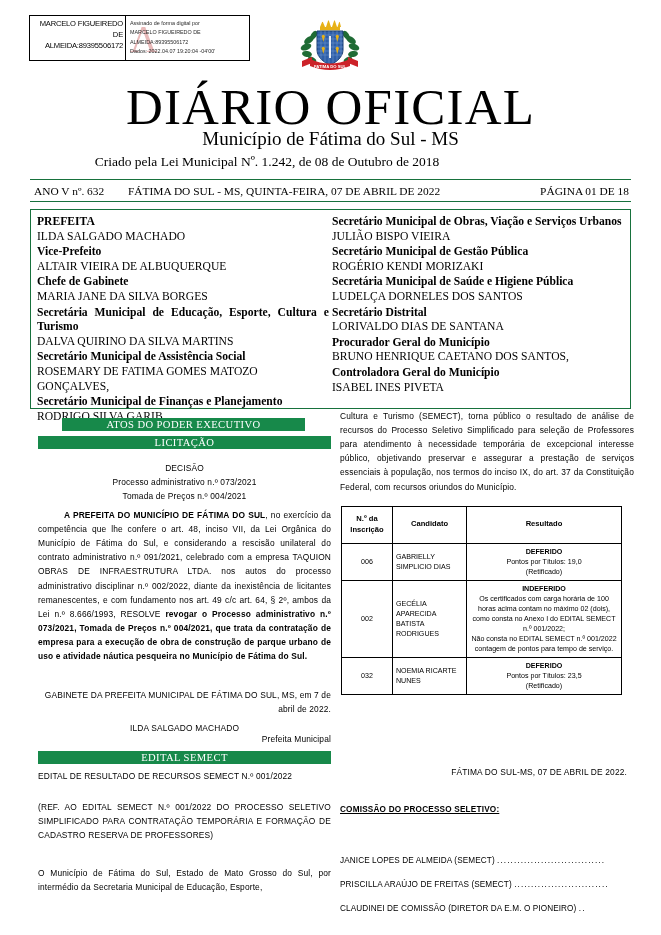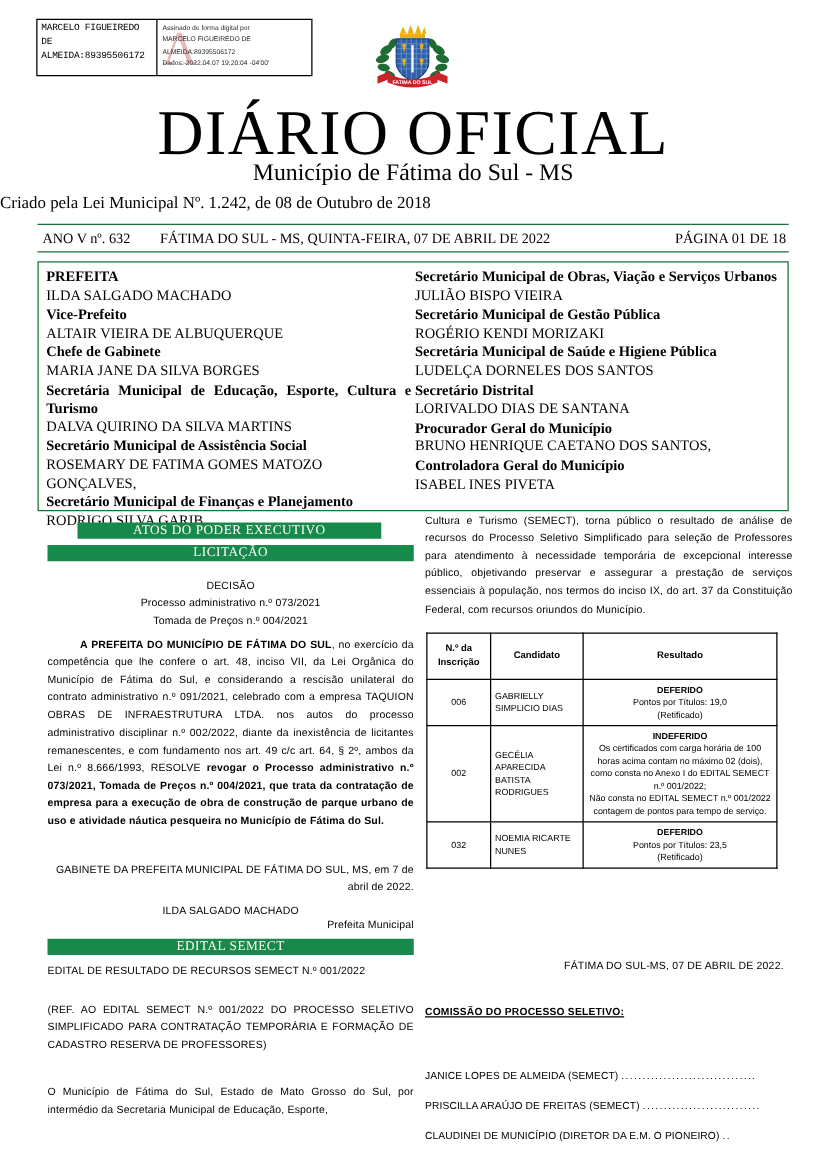--- a/index.html
+++ b/index.html
@@ -27,25 +27,26 @@
     position: absolute;
     left: 29px; top: 15px;
     width: 221px; height: 46px;
     border: 1px solid #000;
     box-sizing: border-box;
     display: flex;
   }
   .sig-left {
     width: 95px;
     padding: 2px 2px 0 3px;
-    font-family: Liberation Mono, monospace;
+    font-family: Liberation Sans, sans-serif;
     font-size: 7.6px;
     line-height: 1.45;
     letter-spacing: -0.2px;
     box-sizing: border-box;
+    text-align: right;
   }
   .sig-divider {
     width: 1px;
     background: #000;
   }
   .sig-right {
     position: relative;
     flex: 1;
     padding: 3px 2px 0 4px;
     font-family: "Liberation Sans", sans-serif;
@@ -91,20 +92,21 @@
     left: 0; top: 129px;
     width: 661px;
     text-align: center;
     font-size: 19px;
     line-height: 20px;
   }
   .masthead-law {
     position: absolute;
     left: 0; top: 154px;
     width: 534px;
+    text-align: center;
     font-size: 13.5px;
     line-height: 16px;
   }
 
   
   .anobar {
     position: absolute;
     left: 30px; top: 179px;
     width: 601px;
     height: 23px;
@@ -436,17 +438,17 @@
 
   <div class="abs comm-row" style="left:340px; top:829px;">
     <span>JANICE LOPES DE ALMEIDA (SEMECT)</span>
     <span class="dots">................................</span>
   </div>
   <div class="abs comm-row" style="left:340px; top:853px;">
     <span>PRISCILLA ARAÚJO DE FREITAS (SEMECT)</span>
     <span class="dots">............................</span>
   </div>
   <div class="abs comm-row" style="left:340px; top:877px;">
-    <span>CLAUDINEI DE MUNICÍPIO (DIRETOR DA E.M. O PIONEIRO)</span>
+    <span>CLAUDINEI DE COMISSÃO (DIRETOR DA E.M. O PIONEIRO)</span>
     <span class="dots">..</span>
   </div>
 
 </div>
 
 </body></html>

